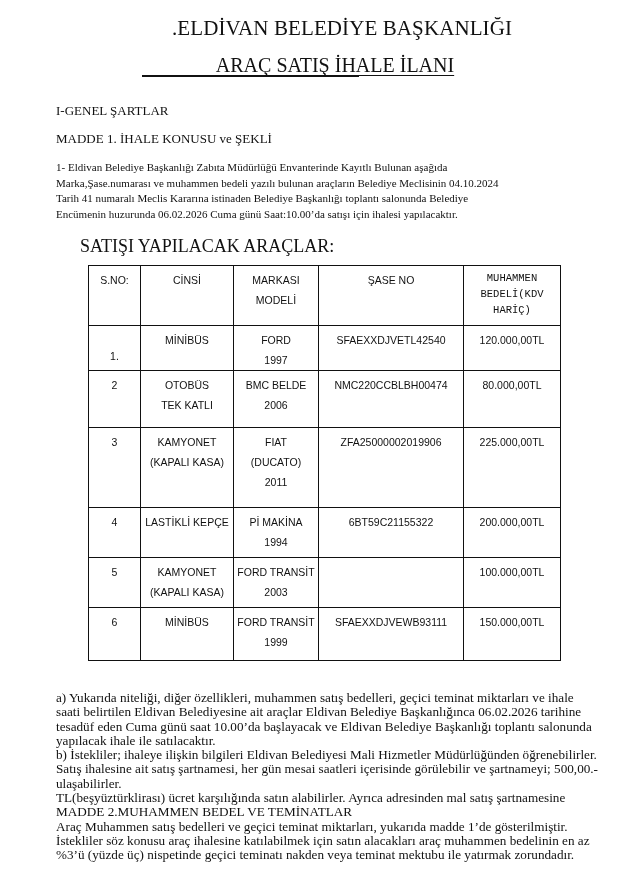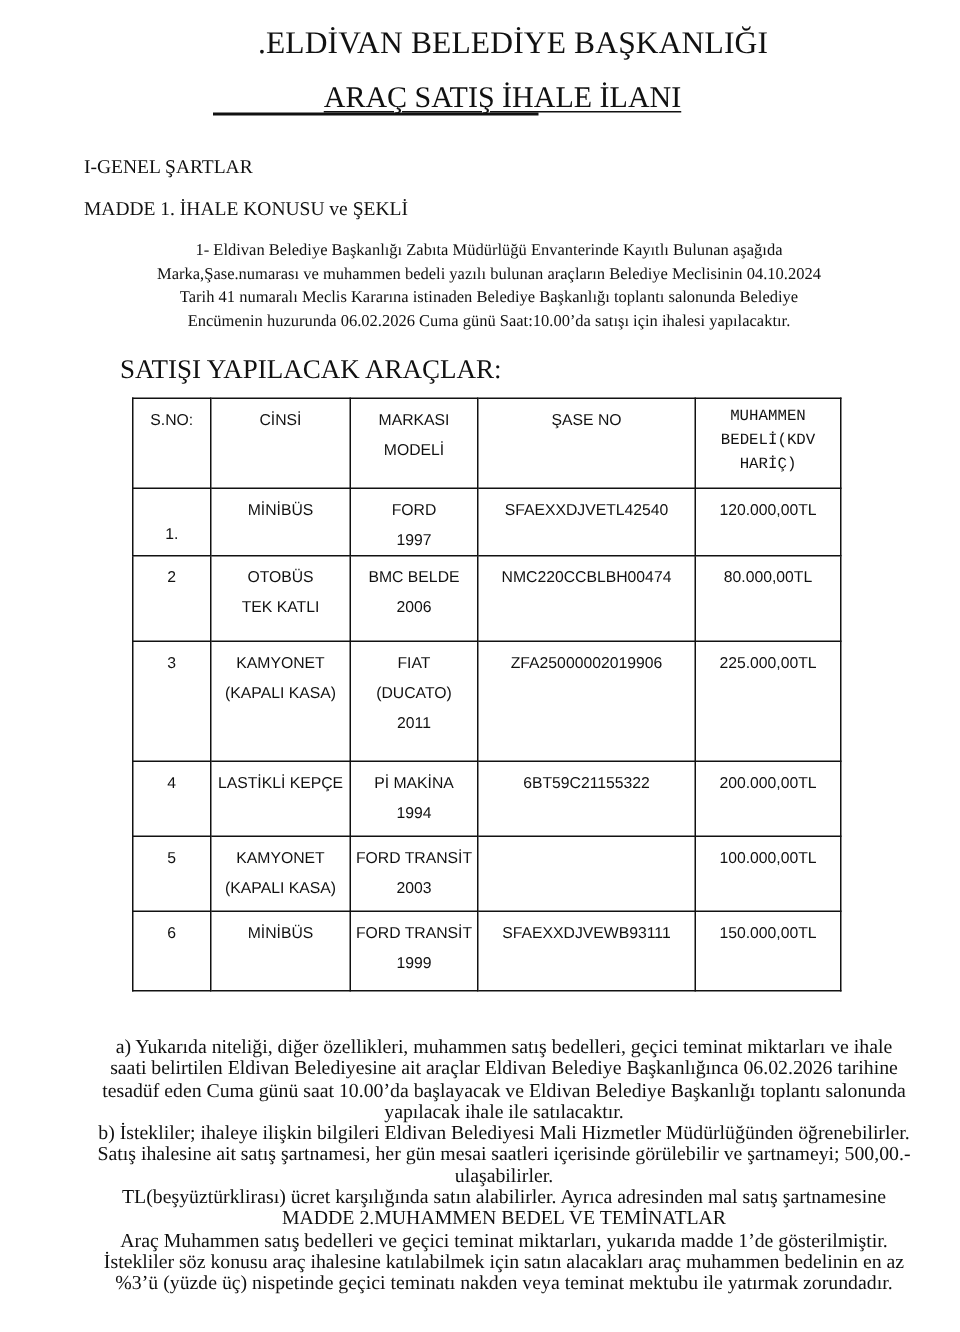--- a/index.html
+++ b/index.html
@@ -1,18 +1,18 @@
 <!DOCTYPE html>
 <html><head>
 <meta charset="utf-8">
 <style>
   html, body { margin:0; padding:0; background:#ffffff; }
   body { width:640px; height:888px; position:relative; overflow:hidden; color:#111; }
   .serif { font-family: "Liberation Serif", "DejaVu Serif", serif; }
-  .abs { position:absolute;text-align:center; }
+  .abs { position:absolute; }
   .title1 { top:16px; left:0; width:640px; text-align:center; font-size:21px; letter-spacing:0.1px; padding-left:44px; box-sizing:border-box; }
   .title2 { top:54px; left:0; width:640px; text-align:center; font-size:20px; padding-left:30px; box-sizing:border-box; }
   .title-line { top:75px; left:142px; width:217px; height:1.5px; background:#111; }
   .title2 span { text-decoration:underline; text-underline-offset:3px; text-decoration-thickness:1px; }
   .h { font-size:13px; left:56px; }
   .para { left:56px; width:540px; font-size:11px; line-height:15.6px; }
   .table { position:absolute; left:88px; top:265px; border-collapse:collapse; font-family:"Liberation Sans","DejaVu Sans",sans-serif; font-size:10.5px; }
   .table td { border:1.5px solid #111; vertical-align:top; text-align:center; padding:4px 3px 0 3px; line-height:20px; box-sizing:border-box; }
   .table td .cell-line { display:block; }
   .bottom { left:56px; width:560px; font-size:13.2px; line-height:14.3px; }

